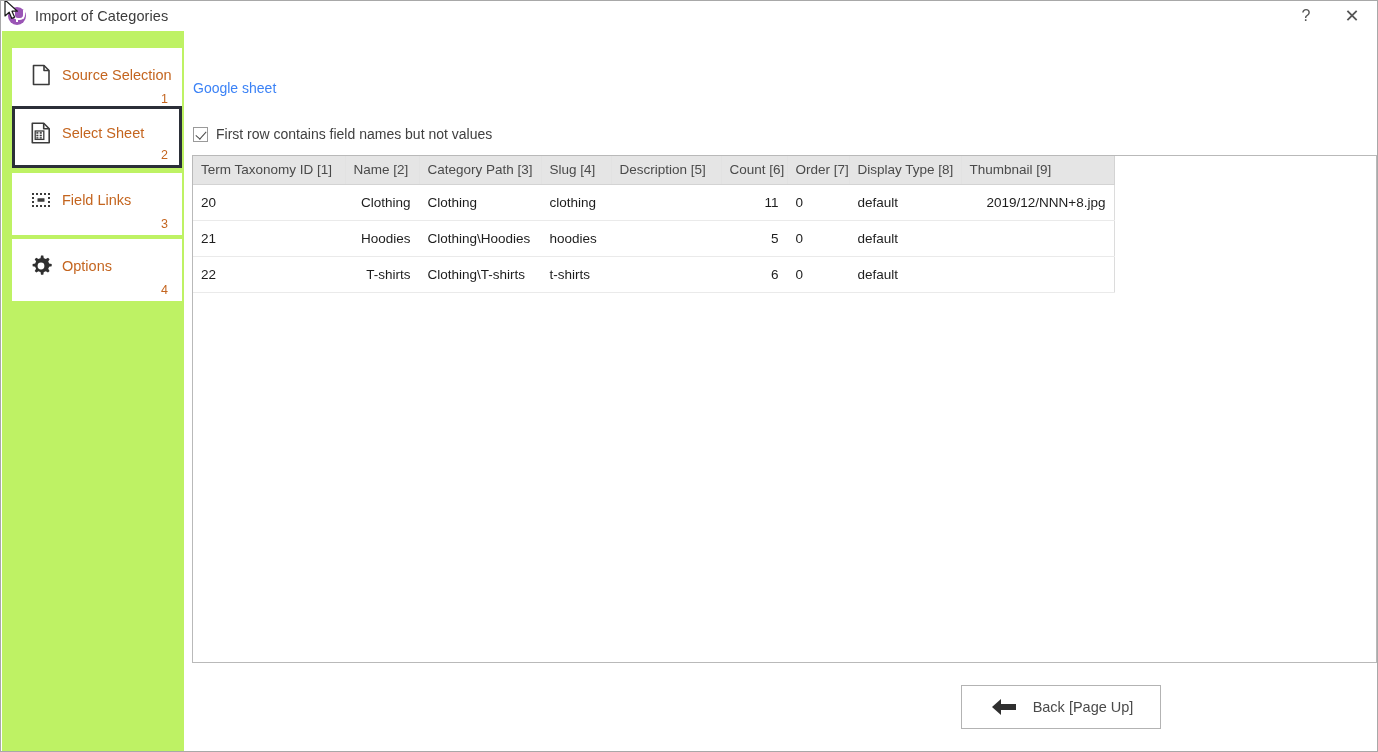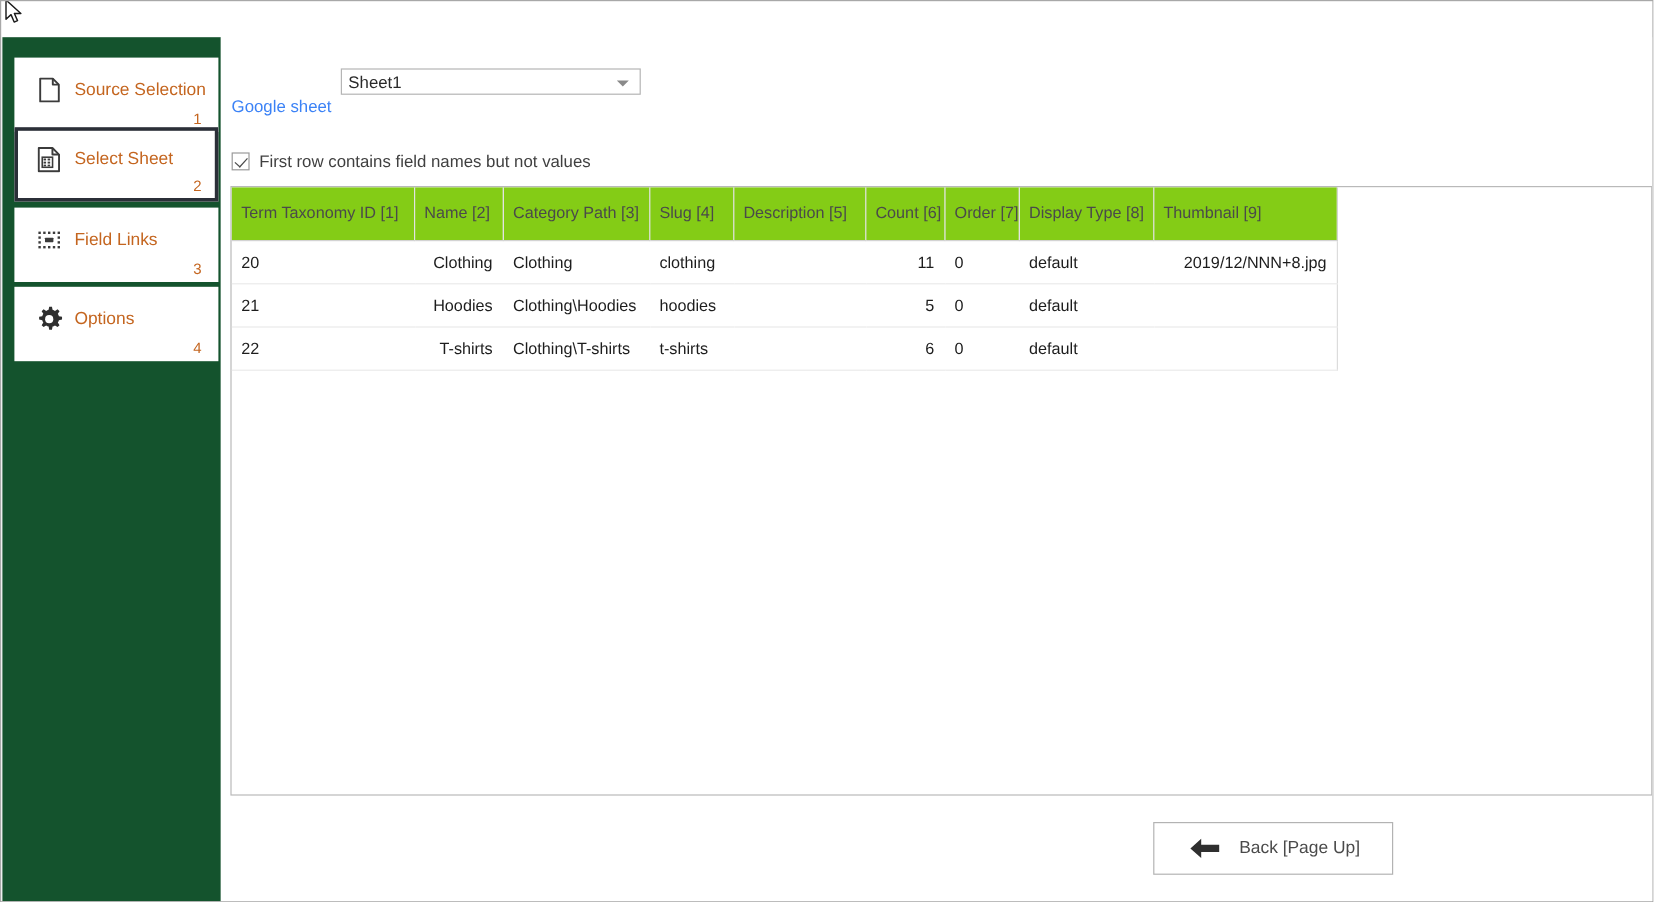--- a/index.html
+++ b/index.html
@@ -78,21 +78,21 @@
   }
   #help-btn { right: 48px; font-size: 16px; }
   #close-btn { right: 2px; font-size: 18px; }
 
   
   #sidebar {
     position: absolute;
     left: 1px; top: 30px;
     width: 182px;
     height: 720px;
-    background: #14532d;
+    background: #bef264;
   }
   .side-item {
     position: absolute;
     left: 10px;
     width: 170px;
     height: 62px;
     background: #ffffff;
   }
   .side-item.active {
     border: 3px solid #2b2f38;
@@ -225,27 +225,27 @@
     overflow: hidden;
   }
   #grid {
     position: absolute;
     left: 0; top: 0;
     width: 921px;
     border-collapse: collapse;
     table-layout: fixed;
   }
   #grid th {
-    background: #84cc16;
+    background: #e5e5e5;
     border-right: 1px solid #e2e2e2;
     border-bottom: 1px solid #d3d3d3;
     font-size: 13.5px;
     font-weight: normal;
     color: #4a4a4a;
-    height: 44px;
+    height: 28px;
     padding: 0 8px;
     white-space: nowrap;
     text-align: left;
   }
   #grid th:last-child { border-right: 1px solid #d3d3d3; }
   #grid td {
     height: 36px;
     border-bottom: 1px solid #eaeaea;
     border-right: 1px solid transparent;
     font-size: 13.5px;
@@ -300,20 +300,26 @@
     width: 18px;
     height: 24px;
     pointer-events: none;
   }
 </style>
 </head>
 <body>
 
 <div id="window">
 
+  <div id="titlebar">
+    <div id="app-icon"></div>
+    <div id="title-text">Import of Categories</div>
+    <div class="titlebar-btn" id="help-btn">?</div>
+    <div class="titlebar-btn" id="close-btn">✕</div>
+  </div>
 
   <div id="sidebar">
 
     <div class="side-item" style="top:17px;">
       <div class="side-row">
         <span class="side-icon">
           <svg width="19" height="22" viewBox="0 0 19 22" aria-hidden="true">
             <path d="M1.5 1.5 h10.5 l5 5 v14 h-15.5 z" fill="#ffffff" stroke="#3b3b3b" stroke-width="1.6" stroke-linejoin="round"></path>
             <path d="M12 1.5 v5 h5" fill="none" stroke="#3b3b3b" stroke-width="1.6" stroke-linejoin="round"></path>
           </svg>
@@ -383,24 +389,20 @@
       </div>
       <span class="side-num">4</span>
     </div>
 
   </div>
 
   <div id="main">
 
     <div id="sheet-row">
       <span id="sheet-label">Google sheet</span>
-      <div id="sheet-select">
-        <span id="sheet-value">Sheet1</span>
-        <span id="sheet-caret"></span>
-      </div>
     </div>
 
 
     <div id="firstrow-wrap">
       <span id="firstrow-check"></span>
       <span id="firstrow-label">First row contains field names but not values</span>
     </div>
 
     <div id="grid-box">
       <table id="grid">

